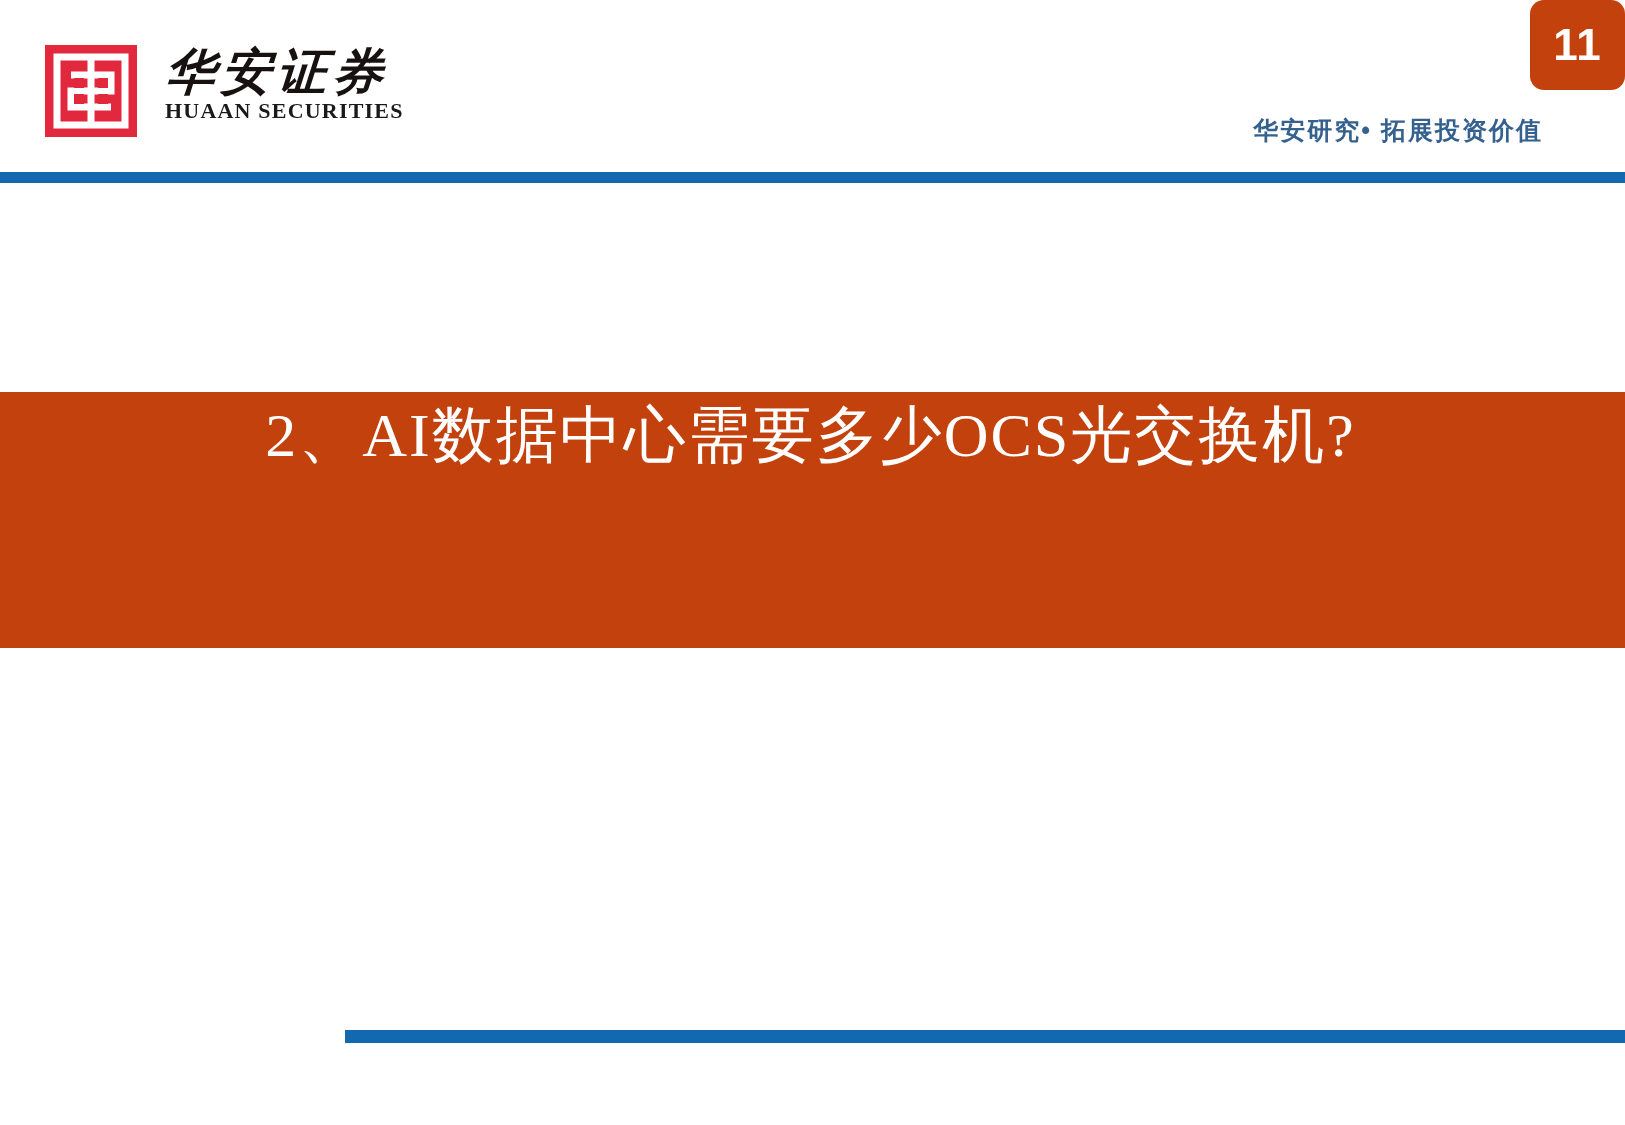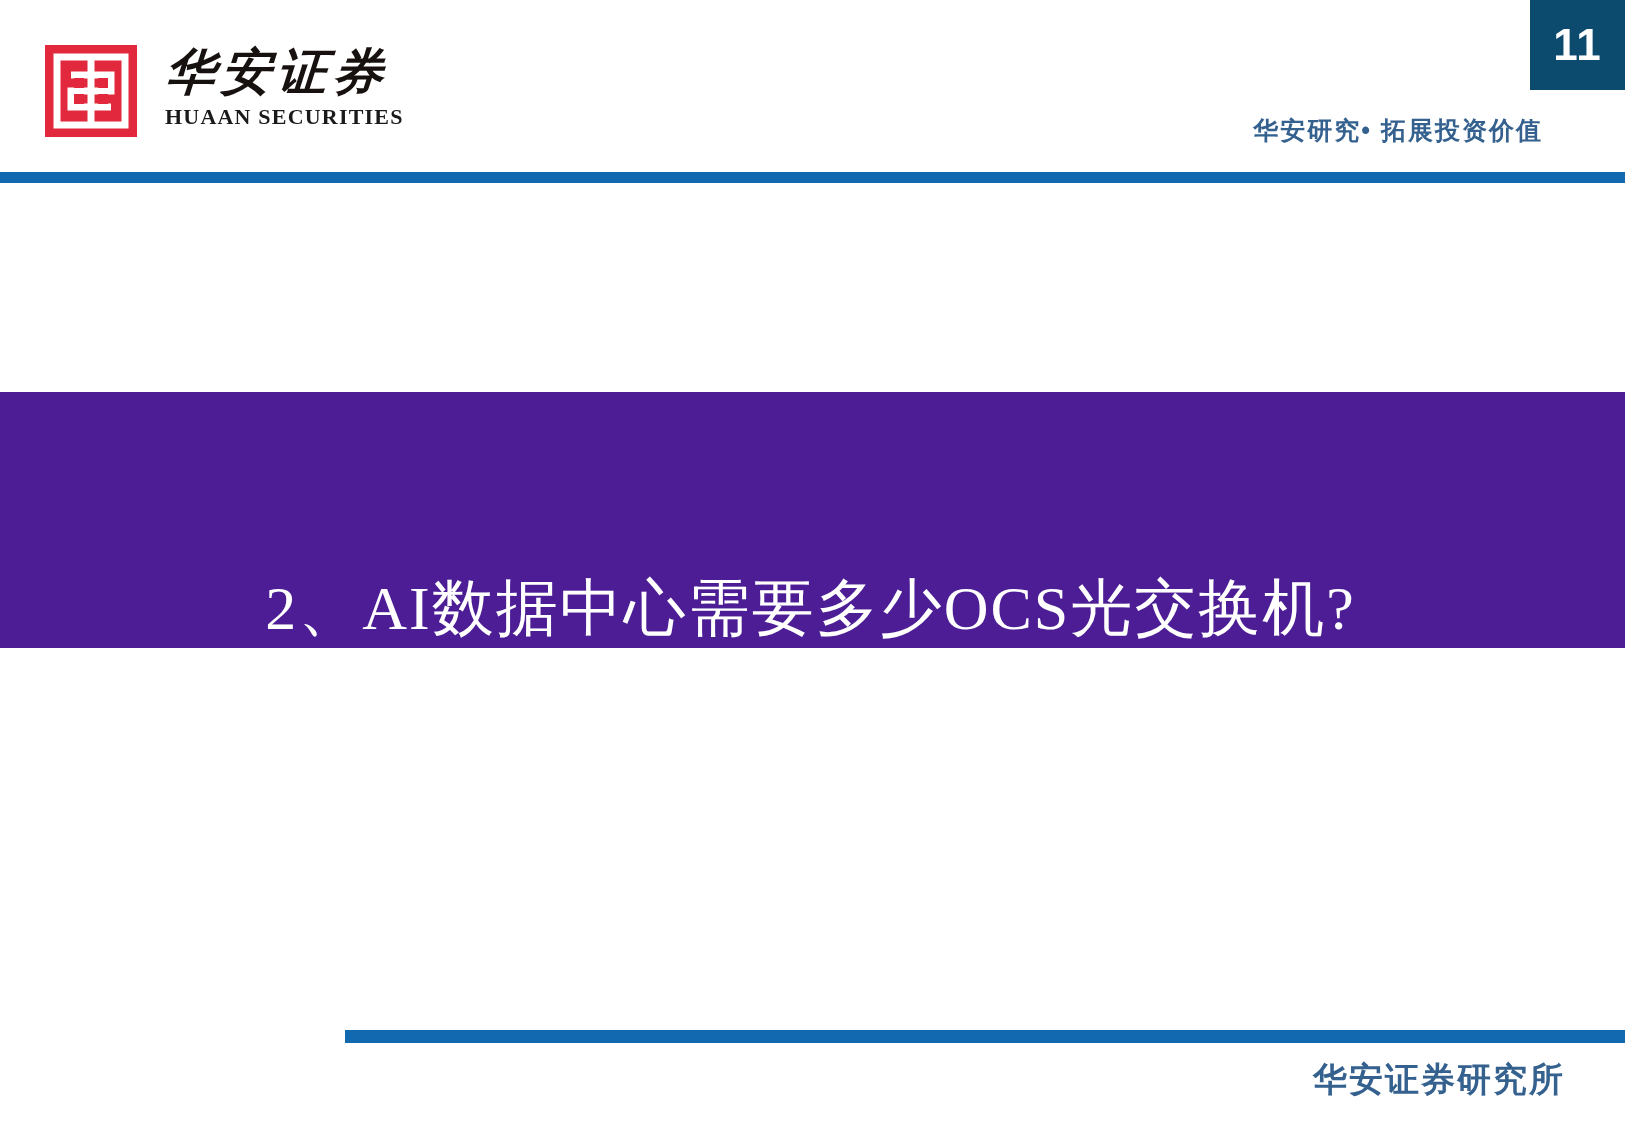--- a/index.html
+++ b/index.html
@@ -63,39 +63,39 @@
     font-style: italic;
     transform: skewX(-4deg);
     white-space: nowrap;
   }
   .logo-en {
     font-family: "Liberation Serif", "DejaVu Serif", serif;
     font-size: 22px;
     font-weight: 700;
     letter-spacing: 1.2px;
     color: #1a1a1a;
-    margin-top: 6px;
     text-align: center;
     white-space: nowrap;
   }
 
   .page-number-box {
     position: absolute;
     right: 0;
     top: 0;
     width: 95px;
     height: 90px;
-    background: #0c4a6e;
+    background: #c2410c;
     color: #ffffff;
     display: flex;
     align-items: center;
     justify-content: center;
     font-size: 44px;
     font-weight: 700;
     letter-spacing: 1px;
+    border-radius: 14px;
   }
 
   .tagline {
     position: absolute;
     right: 82px;
     top: 114px;
     font-size: 25px;
     font-weight: 700;
     color: #35618F;
     letter-spacing: 2px;
@@ -111,24 +111,24 @@
     background: #1269B0;
   }
 
   
   .title-banner {
     position: absolute;
     left: 0;
     top: 392px;
     width: 1625px;
     height: 256px;
-    background: #4c1d95;
+    background: #c2410c;
     display: flex;
     flex-direction: column;
-    justify-content: flex-end;
+    justify-content: space-between;
     box-sizing: border-box;
     padding-top: 4px;
   }
   .title-line {
     color: #ffffff;
     font-family: "Liberation Serif", "DejaVu Serif", serif;
     font-size: 62px;
     line-height: 1.28;
     letter-spacing: 2px;
     white-space: nowrap;
@@ -198,15 +198,14 @@
     <div class="tagline">华安研究• 拓展投资价值</div>
 
     <div class="header-rule"></div>
   </div>
 
   <div class="title-banner">
     <div class="title-line title-line-1">2、AI数据中心需要多少OCS光交换机?</div>
   </div>
 
   <div class="footer-rule"></div>
-  <div class="footer-text">华安证券研究所</div>
 
 </div>
 
 </body></html>

